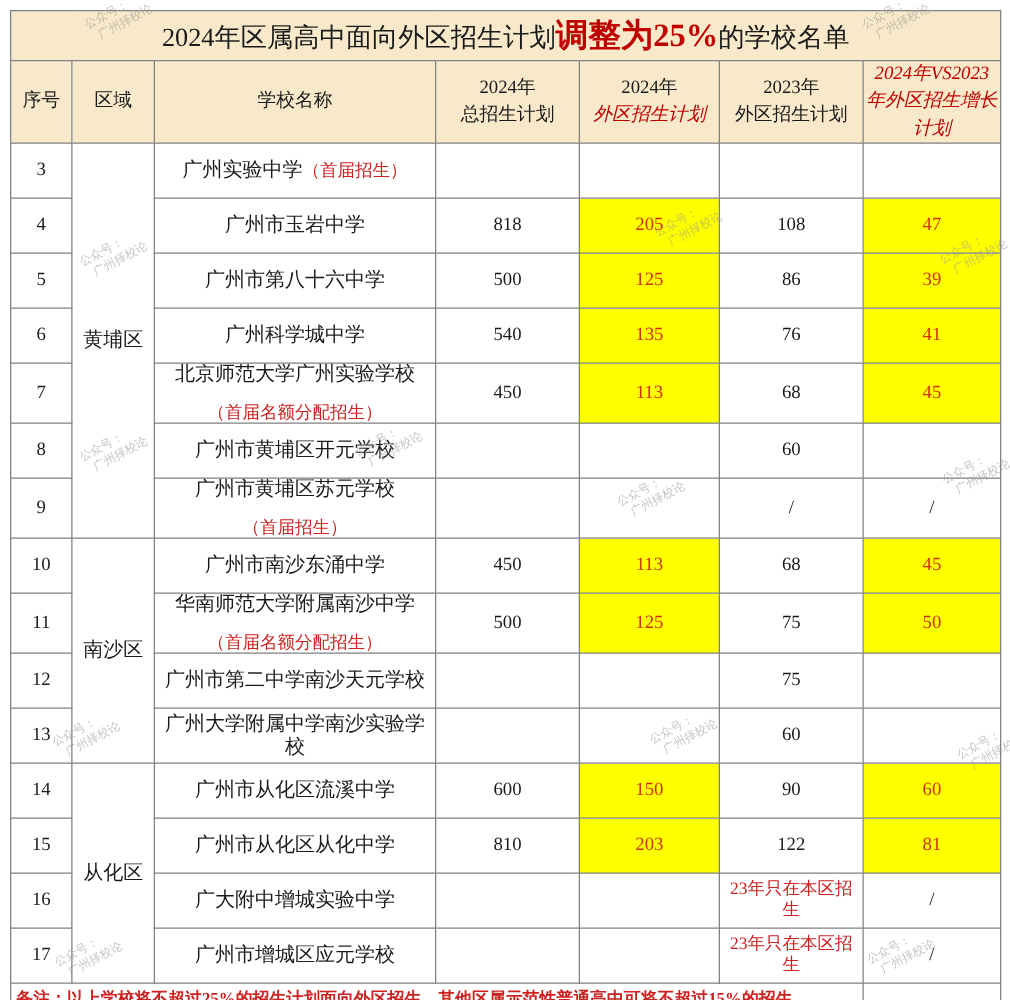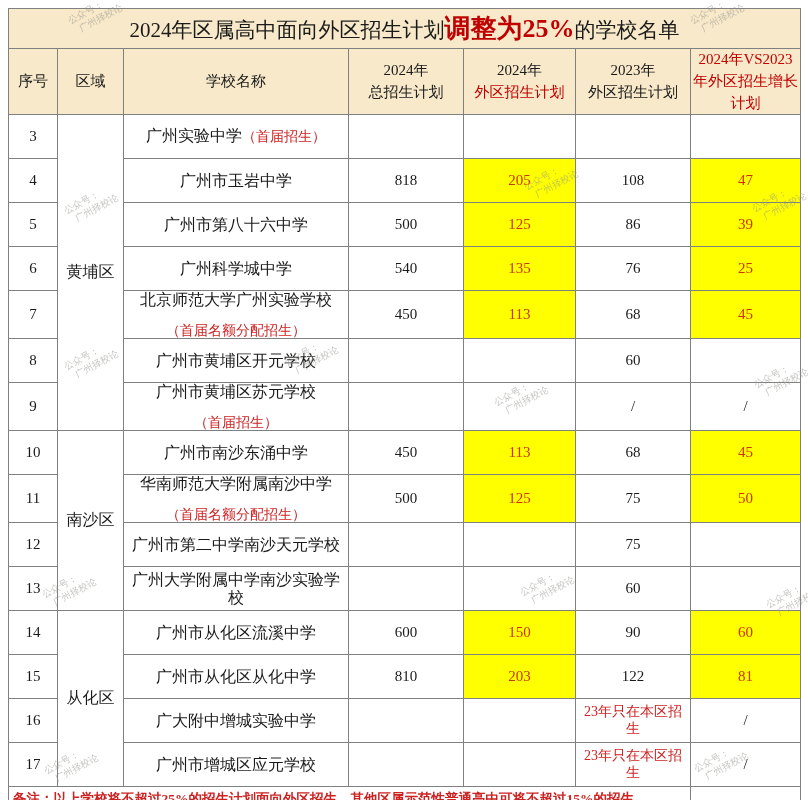--- a/index.html
+++ b/index.html
@@ -17,21 +17,21 @@
   .page{position:relative;width:808px;height:800px;}
   .table-wrap{position:absolute;left:8px;top:8px;width:792px;}
   table{border-collapse:collapse;table-layout:fixed;width:792px;}
   th,td{border:1px solid var(--border);text-align:center;vertical-align:middle;
     overflow:hidden;padding:0 2px;}
   table{border:1.5px solid #6e6e6e;}
   .title-cell{height:40px;background:var(--header-bg);font-size:21px;font-weight:normal;}
   .title-cell .hl{color:var(--accent-red);font-size:26px;font-weight:bold;}
   .header-row th{height:65px;background:var(--header-bg);font-size:15px;
     font-weight:normal;line-height:1.45;}
-  .header-row .red{color:var(--accent-red);}
+  .header-row .red{color:var(--accent-red);font-style:italic;}
   tbody tr{height:44px;}
   tbody td{font-size:15px;background:#ffffff;}
   td.school{font-size:16px;}
   td.school .note{color:var(--note-red);font-size:14px;}
   td.school .note.block{display:block;line-height:1.05;margin-top:14px;}
   td.school .name{line-height:1.15;margin-top:40px;}
   td.region{font-size:16px;text-align:center;}
   td.y{background:var(--hl-yellow);color:var(--value-red);}
   td.redtext{color:var(--note-red);font-size:14px;line-height:1.2;}
   .footer-row td{height:24px;}
@@ -115,21 +115,21 @@
             <td class="y">125</td>
             <td>86</td>
             <td class="y">39</td>
           </tr>
           <tr>
             <td>6</td>
             <td class="school"><span class="name">广州科学城中学</span></td>
             <td>540</td>
             <td class="y">135</td>
             <td>76</td>
-            <td class="y">25</td>
+            <td class="y">41</td>
           </tr>
           <tr>
             <td>7</td>
             <td class="school"><span class="name">北京师范大学广州实验学校</span><span class="note block">（首届名额分配招生）</span></td>
             <td>450</td>
             <td class="y">113</td>
             <td>68</td>
             <td class="y">45</td>
           </tr>
           <tr>

